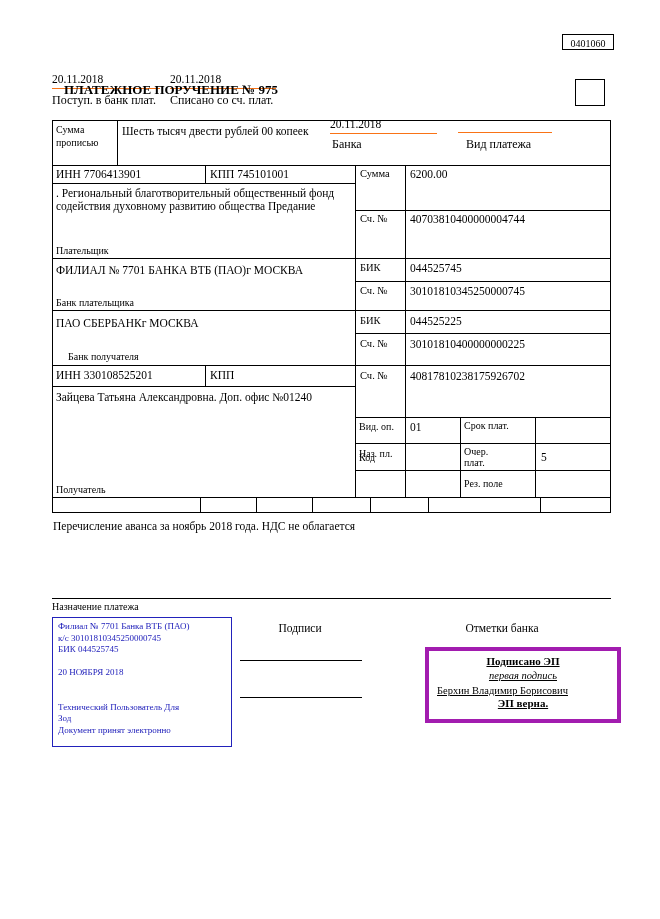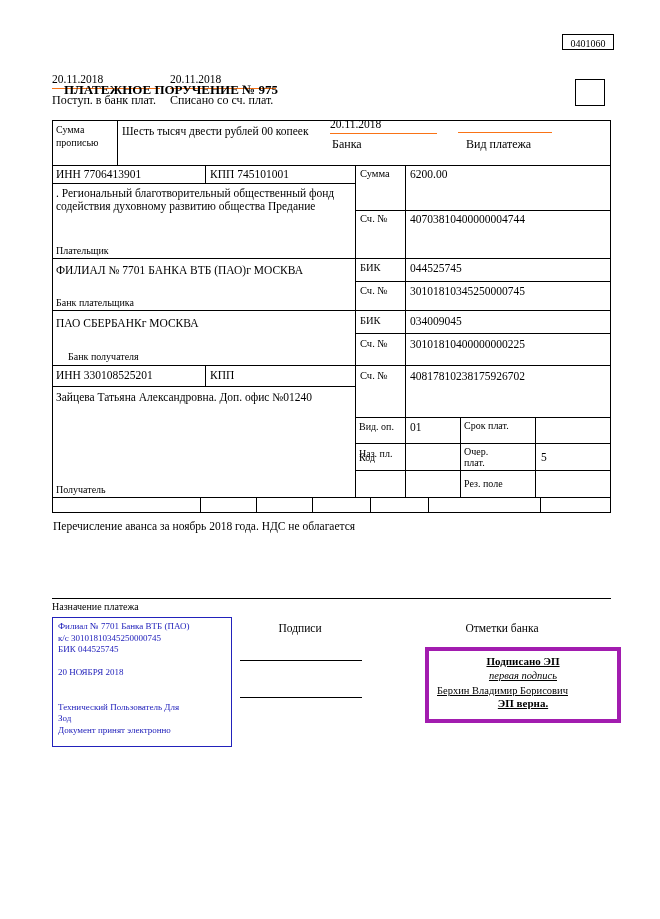--- a/index.html
+++ b/index.html
@@ -96,21 +96,21 @@
 
   <div class="abs t12" style="left:56px;top:263px;width:295px">ФИЛИАЛ № 7701 БАНКА ВТБ (ПАО)г МОСКВА</div>
   <div class="abs t11" style="left:360px;top:262px">БИК</div>
   <div class="abs t12" style="left:410px;top:261px">044525745</div>
   <div class="abs t11" style="left:360px;top:285px">Сч. №</div>
   <div class="abs t12" style="left:410px;top:284px">30101810345250000745</div>
   <div class="abs t10" style="left:56px;top:297px">Банк плательщика</div>
 
   <div class="abs t12" style="left:56px;top:316px;width:295px">ПАО СБЕРБАНКг МОСКВА</div>
   <div class="abs t11" style="left:360px;top:315px">БИК</div>
-  <div class="abs t12" style="left:410px;top:314px">034009045</div>
+  <div class="abs t12" style="left:410px;top:314px">044525225</div>
   <div class="abs t11" style="left:360px;top:338px">Сч. №</div>
   <div class="abs t12" style="left:410px;top:337px">30101810400000000225</div>
   <div class="abs t10" style="left:68px;top:351px">Банк получателя</div>
 
   <div class="abs t12" style="left:56px;top:368px">ИНН 330108525201</div>
   <div class="abs t12" style="left:210px;top:368px">КПП</div>
   <div class="abs t11" style="left:360px;top:370px">Сч. №</div>
   <div class="abs t12" style="left:410px;top:369px">40817810238175926702</div>
   <div class="abs t12" style="left:56px;top:390px;width:295px">Зайцева Татьяна Александровна. Доп. офис №01240</div>
   <div class="abs t10" style="left:56px;top:484px">Получатель</div>

